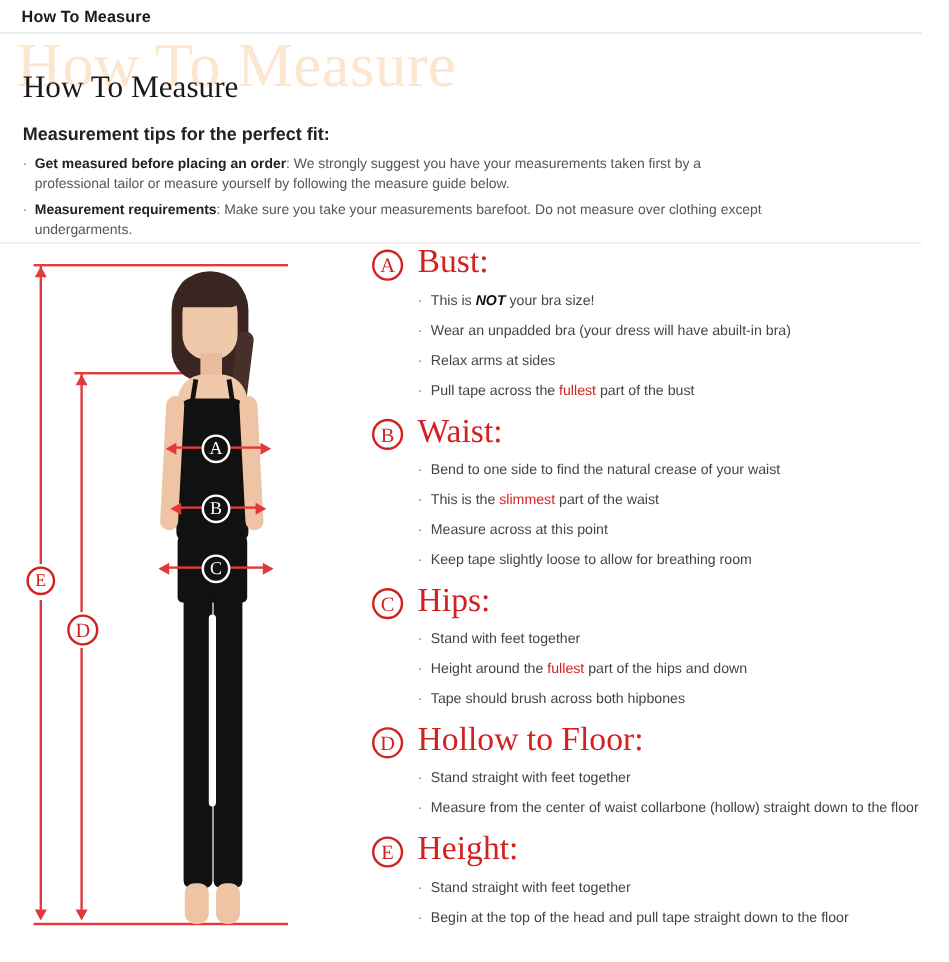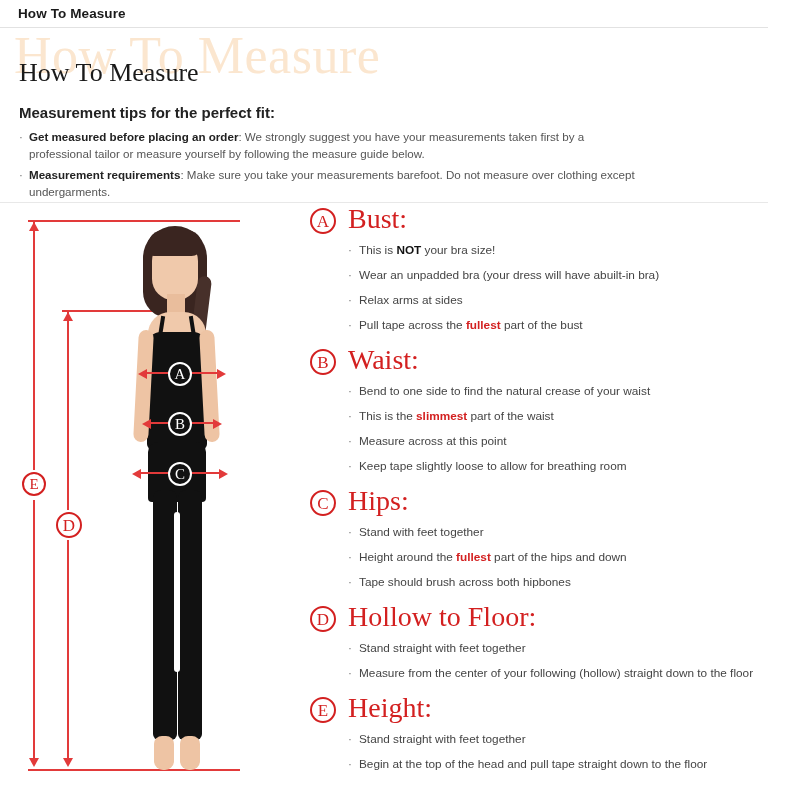--- a/index.html
+++ b/index.html
@@ -345,25 +345,26 @@
     margin-bottom: 9px;
   }
   .sec-list li .bullet {
     position: absolute;
     left: 0;
     top: 0;
     color: #777;
   }
   .sec-list li b {
     color: #d32020;
-    font-weight: bold;
+    font-weight: normal;
   }
   .sec-list li .blk {
     color: #111111;
     font-weight: bold;
+    font-style: italic;
   }
 </style>
 </head>
 <body>
 
 <div id="page">
 
   <div class="topbar">
     <div class="topbar-title">How To Measure</div>
   </div>
@@ -464,21 +465,21 @@
         <li><span class="bullet">·</span><span>Height around the </span><b>fullest</b><span> part of the hips and down</span></li>
         <li><span class="bullet">·</span><span>Tape should brush across both hipbones</span></li>
       </ul>
     </div>
 
     <div class="section">
       <div class="badge sec-badge">D</div>
       <div class="sec-title">Hollow to Floor:</div>
       <ul class="sec-list">
         <li><span class="bullet">·</span><span>Stand straight with feet together</span></li>
-        <li><span class="bullet">·</span><span>Measure from the center of your following (hollow) straight down to the floor</span></li>
+        <li><span class="bullet">·</span><span>Measure from the center of waist collarbone (hollow) straight down to the floor</span></li>
       </ul>
     </div>
 
     <div class="section">
       <div class="badge sec-badge">E</div>
       <div class="sec-title">Height:</div>
       <ul class="sec-list">
         <li><span class="bullet">·</span><span>Stand straight with feet together</span></li>
         <li><span class="bullet">·</span><span>Begin at the top of the head and pull tape straight down to the floor</span></li>
       </ul>

